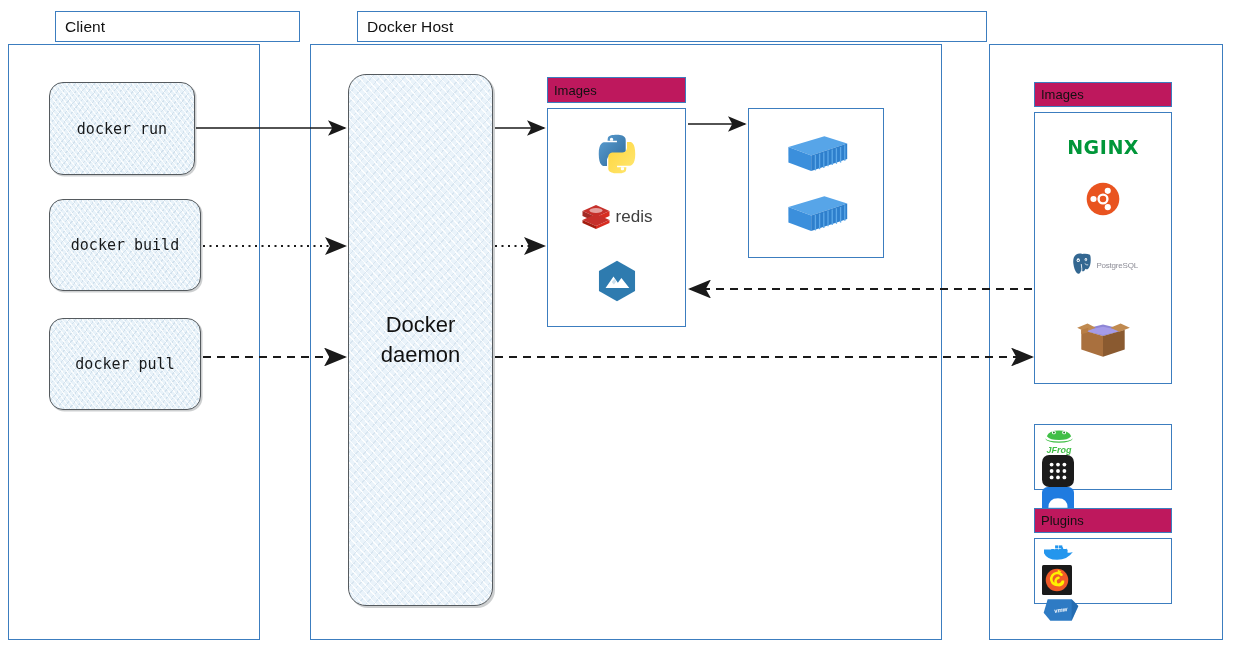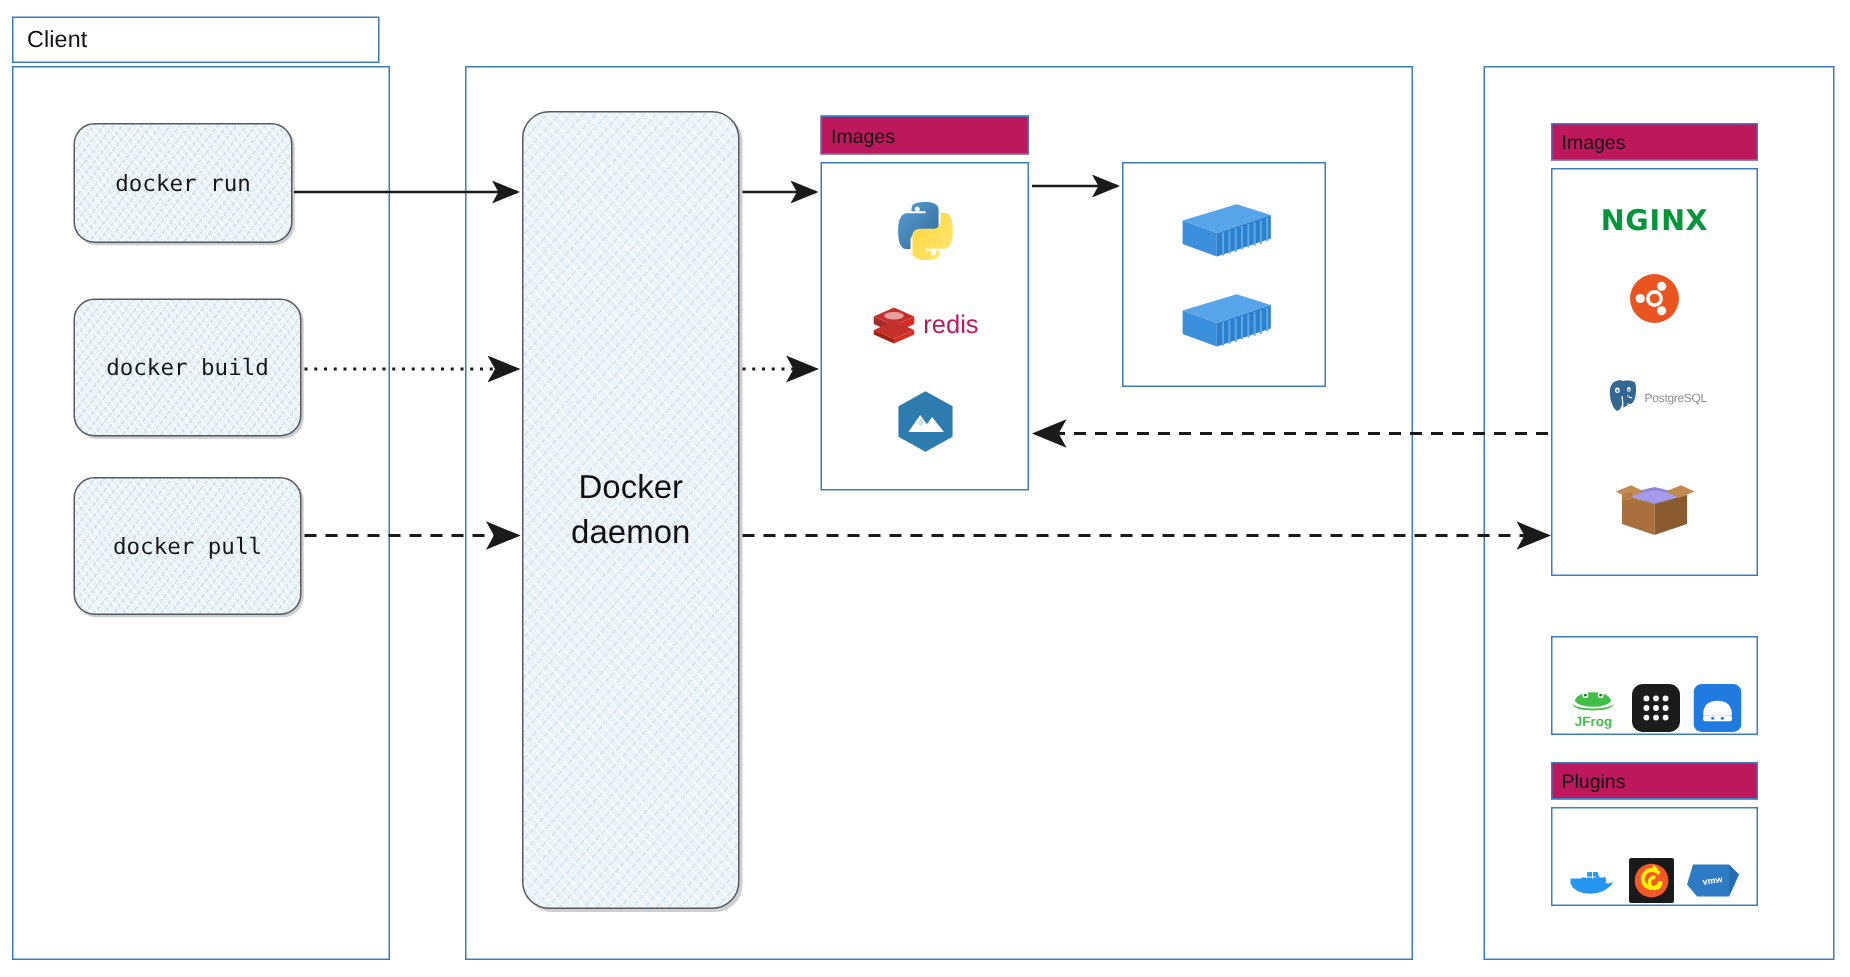--- a/index.html
+++ b/index.html
@@ -26,20 +26,21 @@
     box-sizing: border-box;
     border: 1.6px solid #3c7dbf;
     background: #ffffff;
     color: #111111;
     font-size: 15.5px;
     line-height: 1;
     display: flex;
     align-items: center;
     padding-left: 9px;
     letter-spacing: 0.1px;
+    margin-left: 47px;
   }
   .panel-body {
     position: absolute;
     box-sizing: border-box;
     border: 1.6px solid #3c7dbf;
     background: #ffffff;
   }
 
   
   .sub-header {
@@ -57,23 +58,24 @@
   .sub-body {
     position: absolute;
     box-sizing: border-box;
     border: 1.3px solid #3c7dbf;
     background: #ffffff;
     display: flex;
     flex-direction: column;
     align-items: center;
   }
   .sub-body.row {
-    flex-direction: row;
+    flex-direction: column;
     justify-content: space-around;
-    align-items: flex-end;
+    align-items: flex-start;
+    font-style: italic;
   }
 
   
   .cmd-box {
     position: absolute;
     box-sizing: border-box;
     border: 1.5px solid #555a5e;
     border-radius: 14px;
     background-color: #e8f2f9;
     background-image:
@@ -129,30 +131,33 @@
 </head>
 <body>
 
 <div id="canvas">
 
   <div class="panel-header" style="left:8px; top:11px; width:245px; height:31px;">
     <span>Client</span>
   </div>
   <div class="panel-body" style="left:8px; top:44px; width:252px; height:596px;"></div>
 
-  <div class="cmd-box" style="left:49px; top:82px; width:146px; height:80px;">
+  <div class="cmd-box" style="left:49px; top:82px; width:146px; height:93px;">
     <span>docker run</span>
   </div>
   <div class="cmd-box" style="left:49px; top:199px; width:152px; height:92px;">
     <span>docker build</span>
   </div>
   <div class="cmd-box" style="left:49px; top:318px; width:152px; height:92px;">
     <span>docker pull</span>
   </div>
 
+  <div class="panel-header" style="left:310px; top:11px; width:630px; height:31px;">
+    <span>Docker Host</span>
+  </div>
   <div class="panel-body" style="left:310px; top:44px; width:632px; height:596px;"></div>
 
   <div class="daemon-box" style="left:348px; top:74px; width:145px; height:532px;">
     <div class="daemon-label">
       <span>Docker</span><br>
       <span>daemon</span>
     </div>
   </div>
 
   <div class="sub-header" style="left:547px; top:77px; width:139px; height:26px;">
@@ -180,21 +185,21 @@
     <div class="logo-slot" style="width:100px;height:34px;gap:5px;">
       <svg viewBox="0 0 60 52" width="30" height="28">
         <path fill="#C6302B" d="M30 2 L57 14 L30 26 L3 14 Z"></path>
         <path fill="#A32B25" d="M3 14 L30 26 L30 36 L3 24 Z"></path>
         <path fill="#D82C20" d="M57 14 L30 26 L30 36 L57 24 Z"></path>
         <path fill="#C6302B" d="M30 20 L57 32 L30 44 L3 32 Z"></path>
         <path fill="#A41E11" d="M3 32 L30 44 L30 50 L3 38 Z"></path>
         <path fill="#D82C20" d="M57 32 L30 44 L30 50 L57 38 Z"></path>
         <ellipse cx="30" cy="13" rx="13" ry="5" fill="#ffffff" opacity="0.55"></ellipse>
       </svg>
-      <span style="font-family:'Liberation Sans',sans-serif;font-size:17px;color:#be185d;">redis</span>
+      <span style="font-family:'Liberation Sans',sans-serif;font-size:17px;color:#404040;">redis</span>
     </div>
 
     <div class="logo-slot" style="width:46px;height:46px;">
       <svg viewBox="0 0 100 100" width="44" height="44">
         <polygon points="50,4 91,27 91,73 50,96 9,73 9,27" fill="#2E7BAF"></polygon>
         <path fill="#ffffff" d="M24 66 L42 40 L52 54 L60 43 L78 66 Z"></path>
         <path fill="#2E7BAF" d="M38 52 L44 45 L48 51 L43 58 Z" opacity="0.25"></path>
       </svg>
     </div>
   </div>

